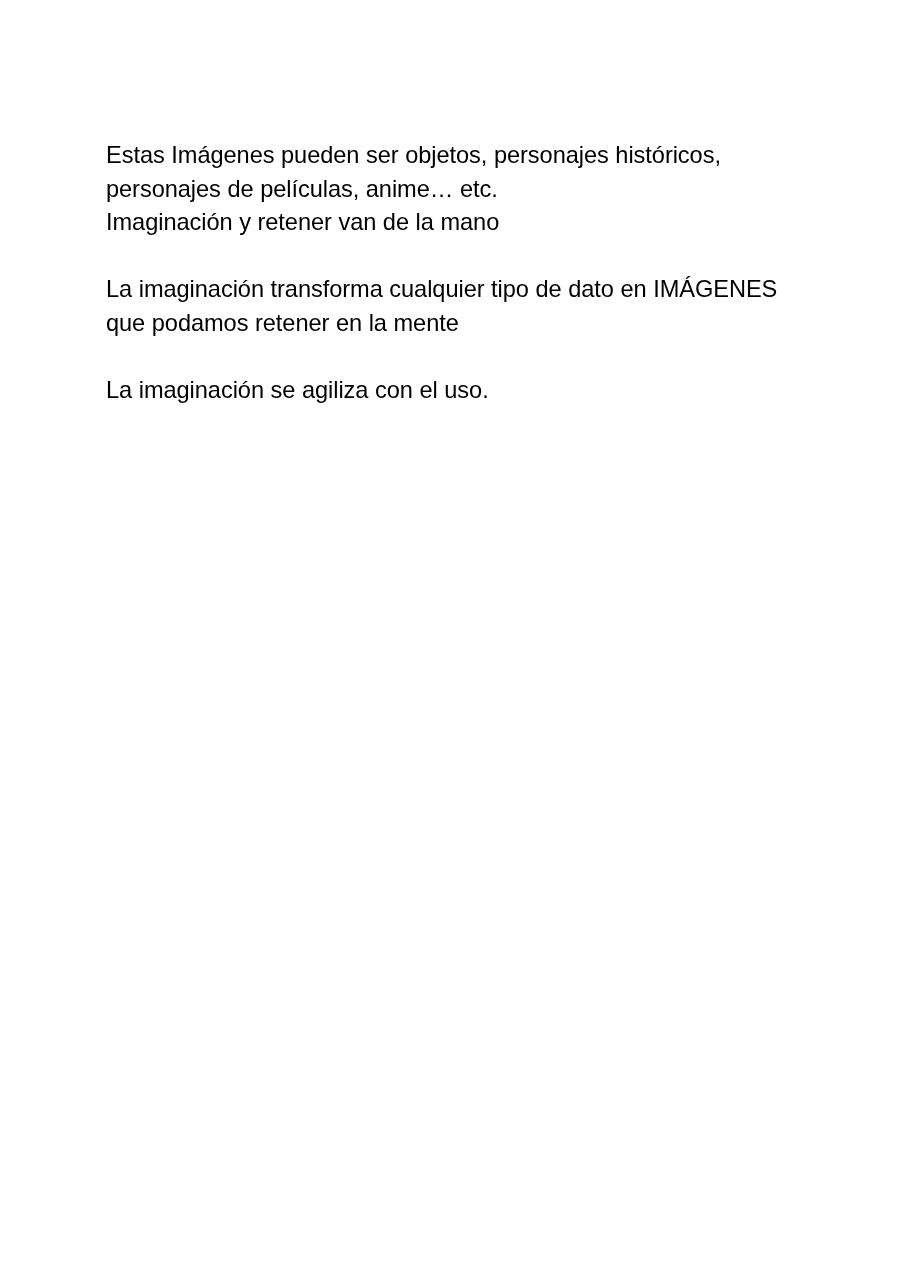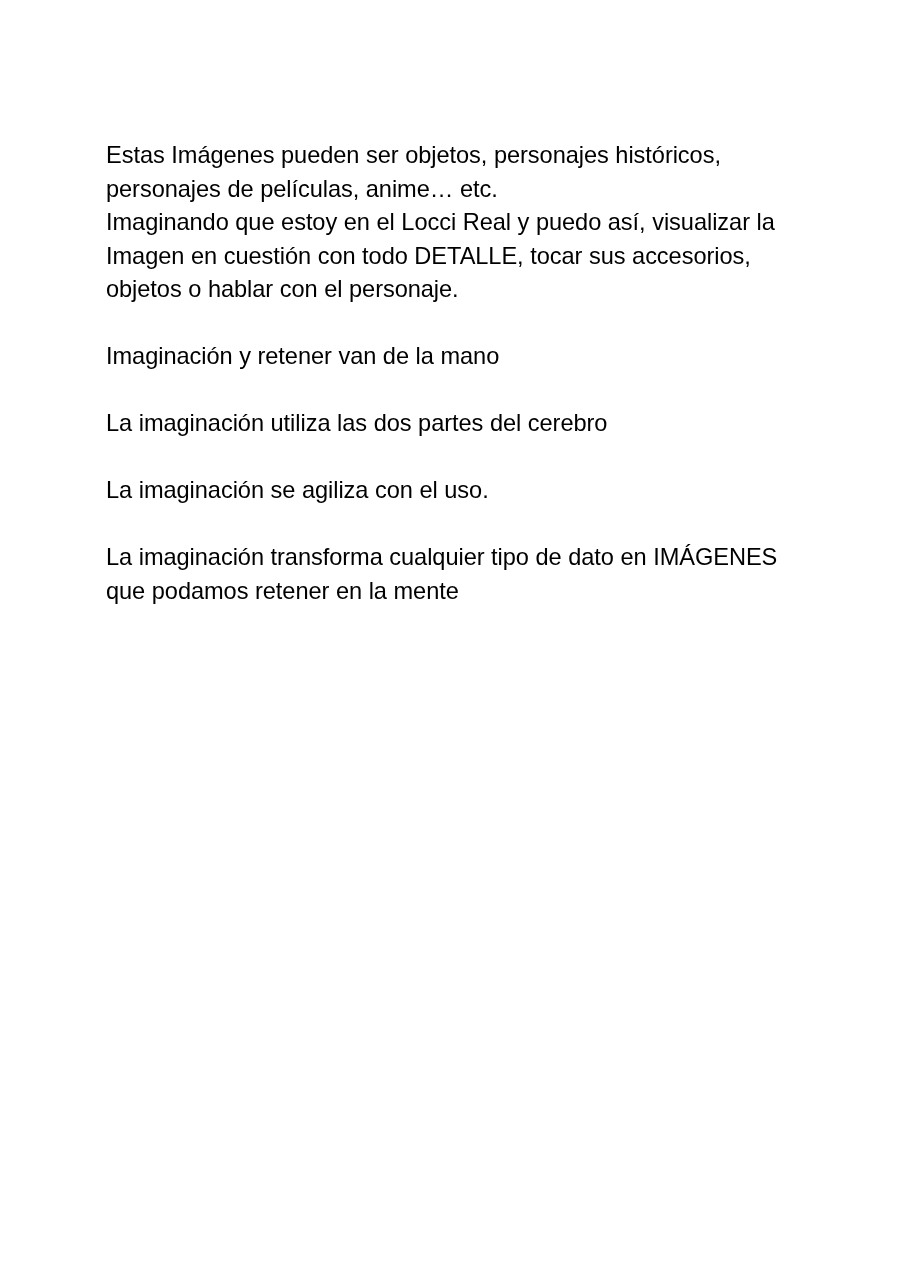--- a/index.html
+++ b/index.html
@@ -55,26 +55,24 @@
 </head>
 <body>
 
 <div class="page">
   <div class="doc-body">
 
     <p class="para tight">Estas Imágenes pueden ser objetos, personajes históricos, personajes de películas, anime… etc.</p>
 
 
 
-    <p class="para">Imaginando que estoy en el Locci Real y puedo así, visualizar la Imagen en cuestión con todo DETALLE, tocar sus accesorios, objetos o hablar con el personaje.</p>
 
     <p class="para">Imaginación y retener van de la mano</p>
 
-    <p class="para">La imaginación utiliza las dos partes del cerebro</p>
 
 
+    <p class="para">La imaginación transforma cualquier tipo de dato en IMÁGENES que podamos retener en la mente</p>
+
     <p class="para">La imaginación se agiliza con el uso.</p>
-
-    <p class="para">La imaginación transforma cualquier tipo de dato en IMÁGENES que podamos retener en la mente</p>
 
 
   </div>
 </div>
 
 </body></html>

